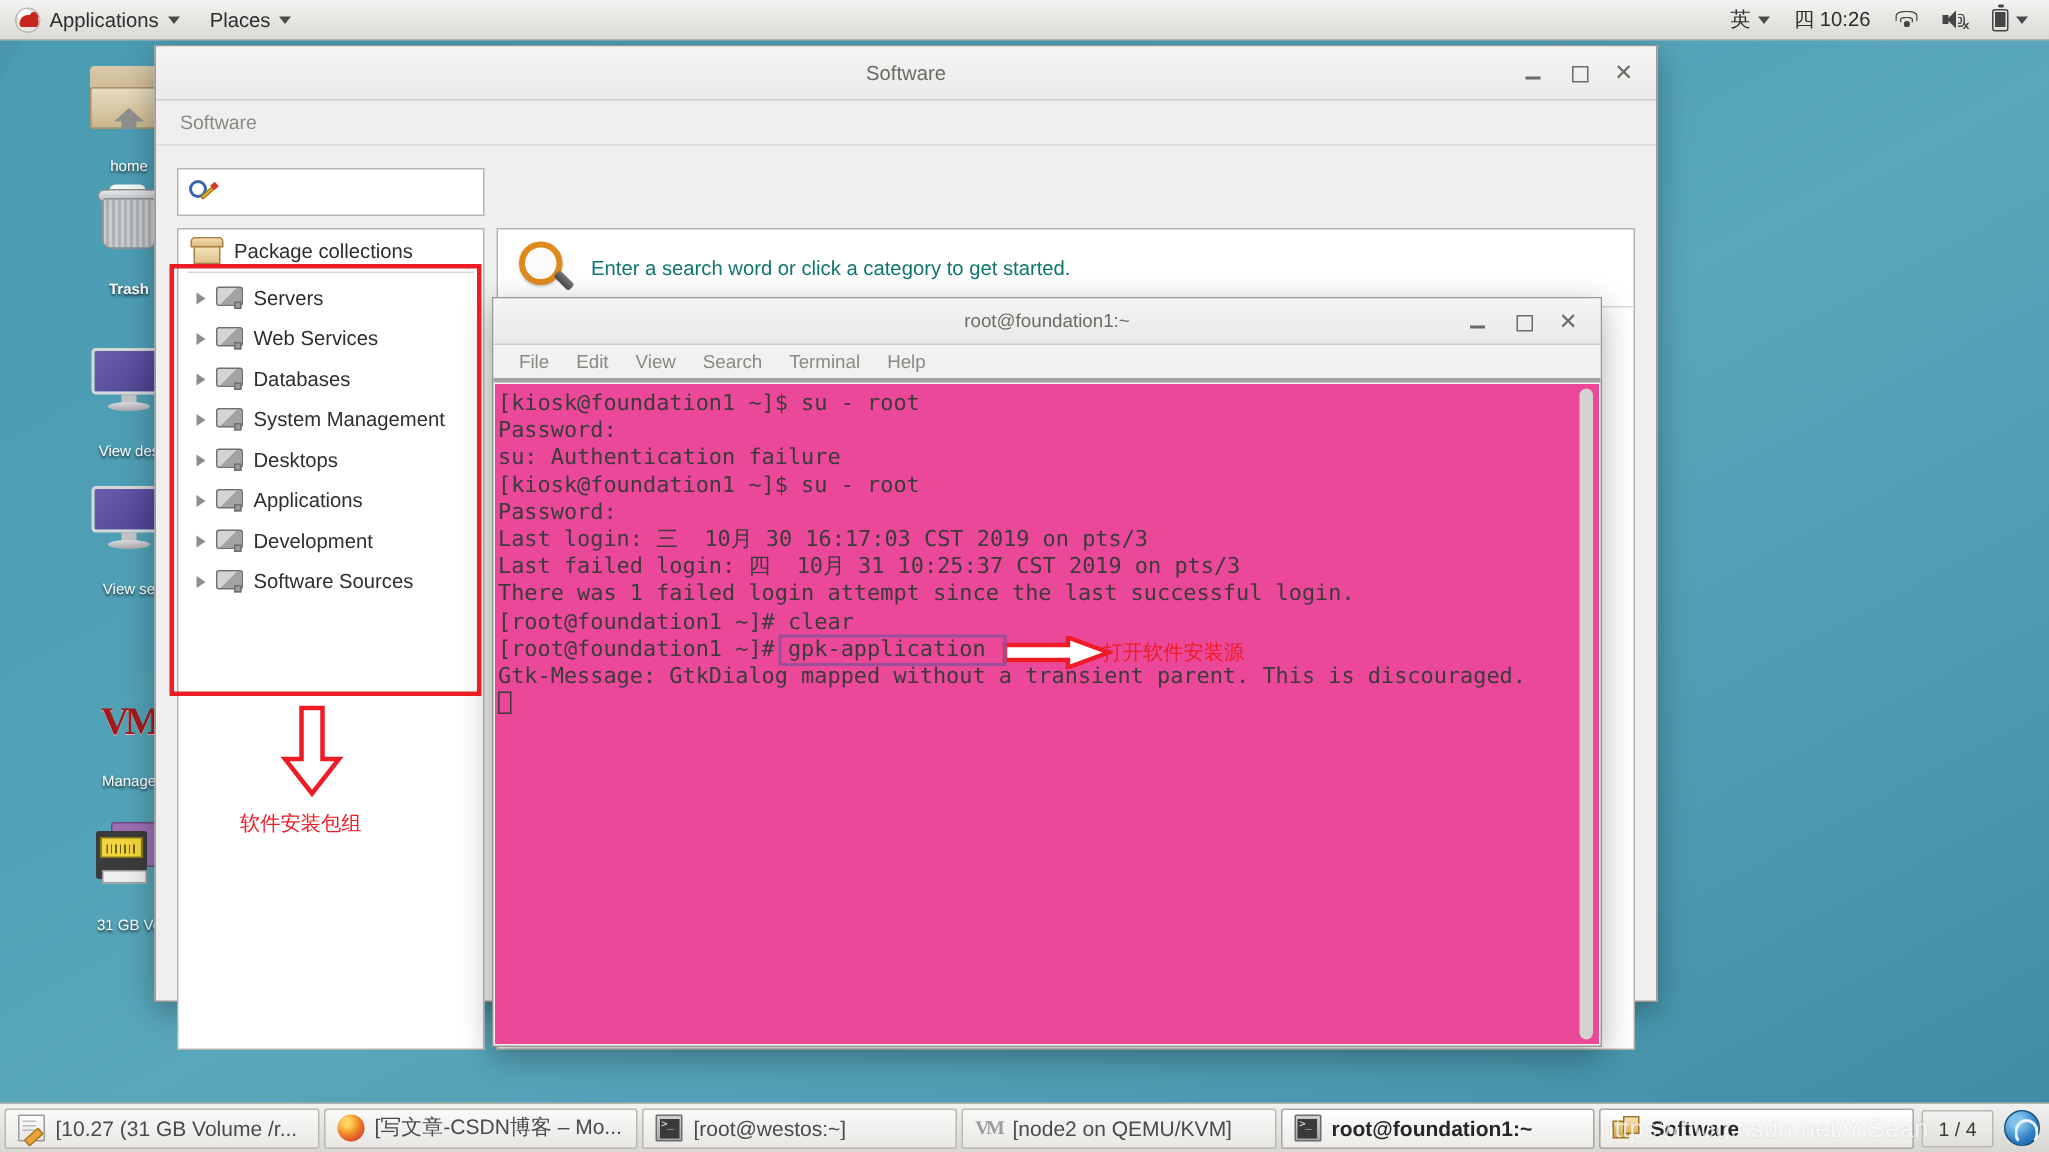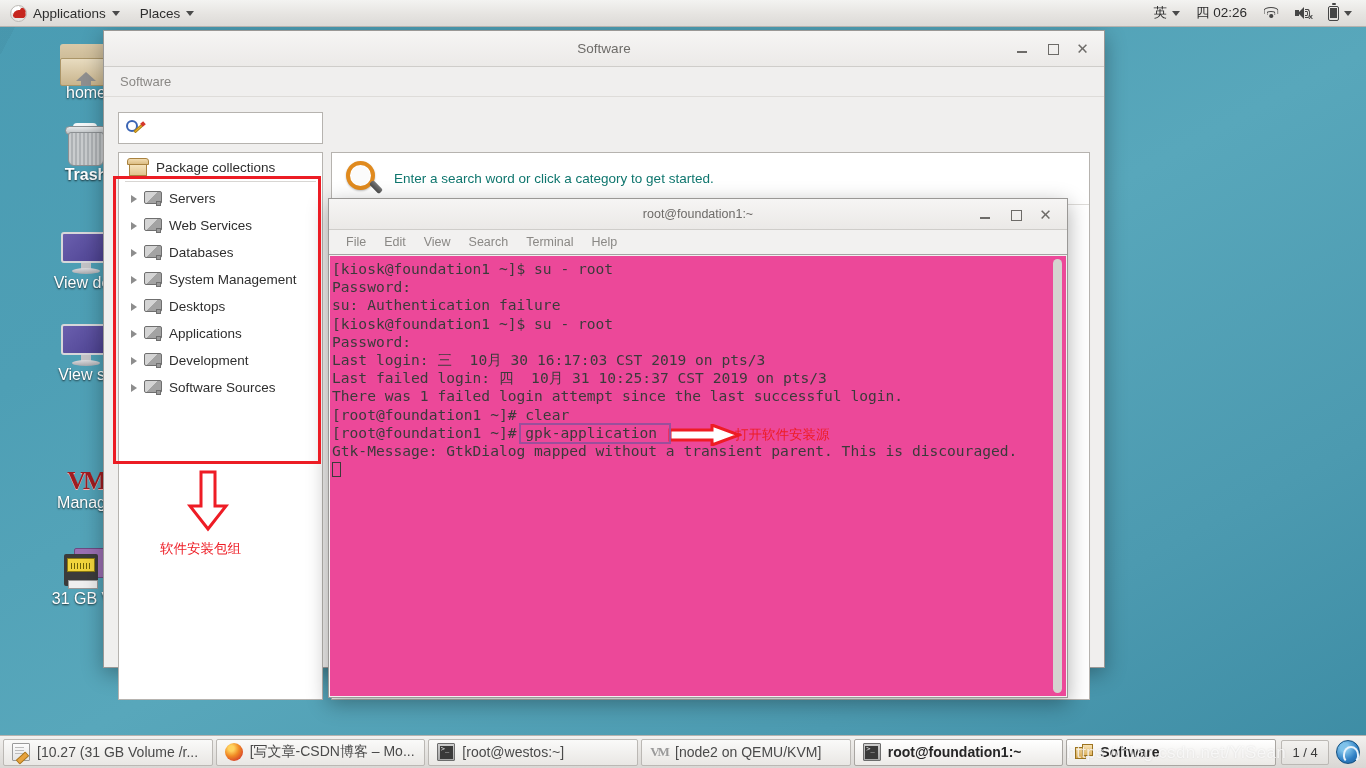--- a/index.html
+++ b/index.html
@@ -62,21 +62,21 @@
   .spk-ic .w{position:absolute;left:10px;border:1.4px solid #454545;border-left:none;border-radius:0 50% 50% 0;}
   .spk-ic .w1{width:2.5px;height:5px;top:4px;}
   .spk-ic .w2{width:4.5px;height:9px;top:2px;}
   .spk-ic .x{position:absolute;right:-1px;bottom:-1px;font-size:8px;color:#454545;font-weight:bold;line-height:8px;}
   .batt-ic{position:relative;width:11px;height:15px;border:1.6px solid #454545;border-radius:2px;}
   .batt-ic::before{content:"";position:absolute;left:2.5px;top:-3.3px;width:4px;height:2px;background:#454545;border-radius:1px;}
   .batt-ic::after{content:"";position:absolute;left:1.3px;top:1.3px;right:1.3px;bottom:1.3px;background:#454545;}
 
   
   .desk-icon{ position:absolute; width:96px; text-align:center; z-index:5; cursor:default;}
-  .desk-icon .lbl{ color:#ffffff; font-size:16px; margin-top:0;
+  .desk-icon .lbl{ color:#ffffff; font-size:10px; margin-top:19px;
     text-shadow:0 1px 2px rgba(0,0,0,0.75); line-height:14px; }
   .desk-icon .gfx{ height:48px; display:flex; align-items:flex-end; justify-content:center; }
 
   .ic-home{width:52px;height:42px;position:relative;}
   .ic-home .back{position:absolute;left:0;top:0;width:52px;height:38px;border-radius:3px 8px 3px 3px;
     background:linear-gradient(180deg,#d9c9a8,#bda87f);}
   .ic-home .front{position:absolute;left:0;bottom:0;width:52px;height:28px;border-radius:2px;
     background:linear-gradient(180deg,#e8dcc0,#c9b58d);border:1px solid #ab9568;}
   .ic-home .roof{position:absolute;left:16px;bottom:5px;width:0;height:0;
     border-left:10px solid transparent;border-right:10px solid transparent;border-bottom:9px solid #8f8f8f;}
@@ -168,21 +168,21 @@
     box-shadow:inset 0 0 0 1px #fff, 0 1px 2px rgba(0,0,0,0.25);}
   .big-mag .hdl{position:absolute;left:23px;top:23px;width:14px;height:6px;border-radius:2px;
     background:linear-gradient(180deg,#7a7a7a,#4a4a4a);transform:rotate(45deg);}
   .sw-hint .htxt{ font-size:13.5px; color:#0f766e;}
 
   
   #term-win{ left:328px; top:198px; width:740px; height:500px; background:#f2f1f0;}
   #term-win .titlebar{ height:31px; background:linear-gradient(180deg,#f6f5f4,#ebe9e7);}
   #term-win .t-title{ font-size:12.5px; color:#6d6b68;}
   .term-menubar{ height:25px; display:flex; align-items:center; gap:0px; padding-left:8px;
-    background:#f2f1f0; border-bottom:1px solid #a3a3a3;}
+    background:#f2f1f0; border-bottom:3px solid #a3a3a3;}
   .tm-item{ padding:2px 9px; font-size:12.5px; color:#8a8885; cursor:pointer;}
   .term-screen{ position:absolute; left:1px; right:1px; top:57px; bottom:1px; background:#ec4899;
     overflow:hidden; }
   .term-text{ font-family:"DejaVu Sans Mono","Liberation Mono",monospace; font-size:14.6px;
     line-height:18.2px; color:#3b3b3b; white-space:pre; padding:4px 6px 0 2px; }
   .term-cursor{ display:inline-block; width:9px; height:15px; border:1.4px solid #3b3b3b;
     vertical-align:-3px; }
   .term-scroll{ position:absolute; right:2px; top:3px; bottom:3px; width:13px; }
   .term-scroll .thumb{ position:absolute; left:2px; top:0; width:9px; height:100%;
     background:#d5d3d0; border-radius:5px;}
@@ -310,21 +310,21 @@
   <div class="menu">
     <span>Places</span>
     <span class="caret-dn"></span>
   </div>
   <div id="top-right">
     <div class="tr-item">
       <span>英</span>
       <span class="caret-dn"></span>
     </div>
     <div class="tr-item">
-      <span class="clock">四 02:26</span>
+      <span class="clock">四 10:26</span>
     </div>
     <div class="tr-item">
       <span class="wifi-ic">
           <i></i>
           <i></i>
           <i></i>
         </span>
     </div>
     <div class="tr-item">
       <span class="spk-ic">

